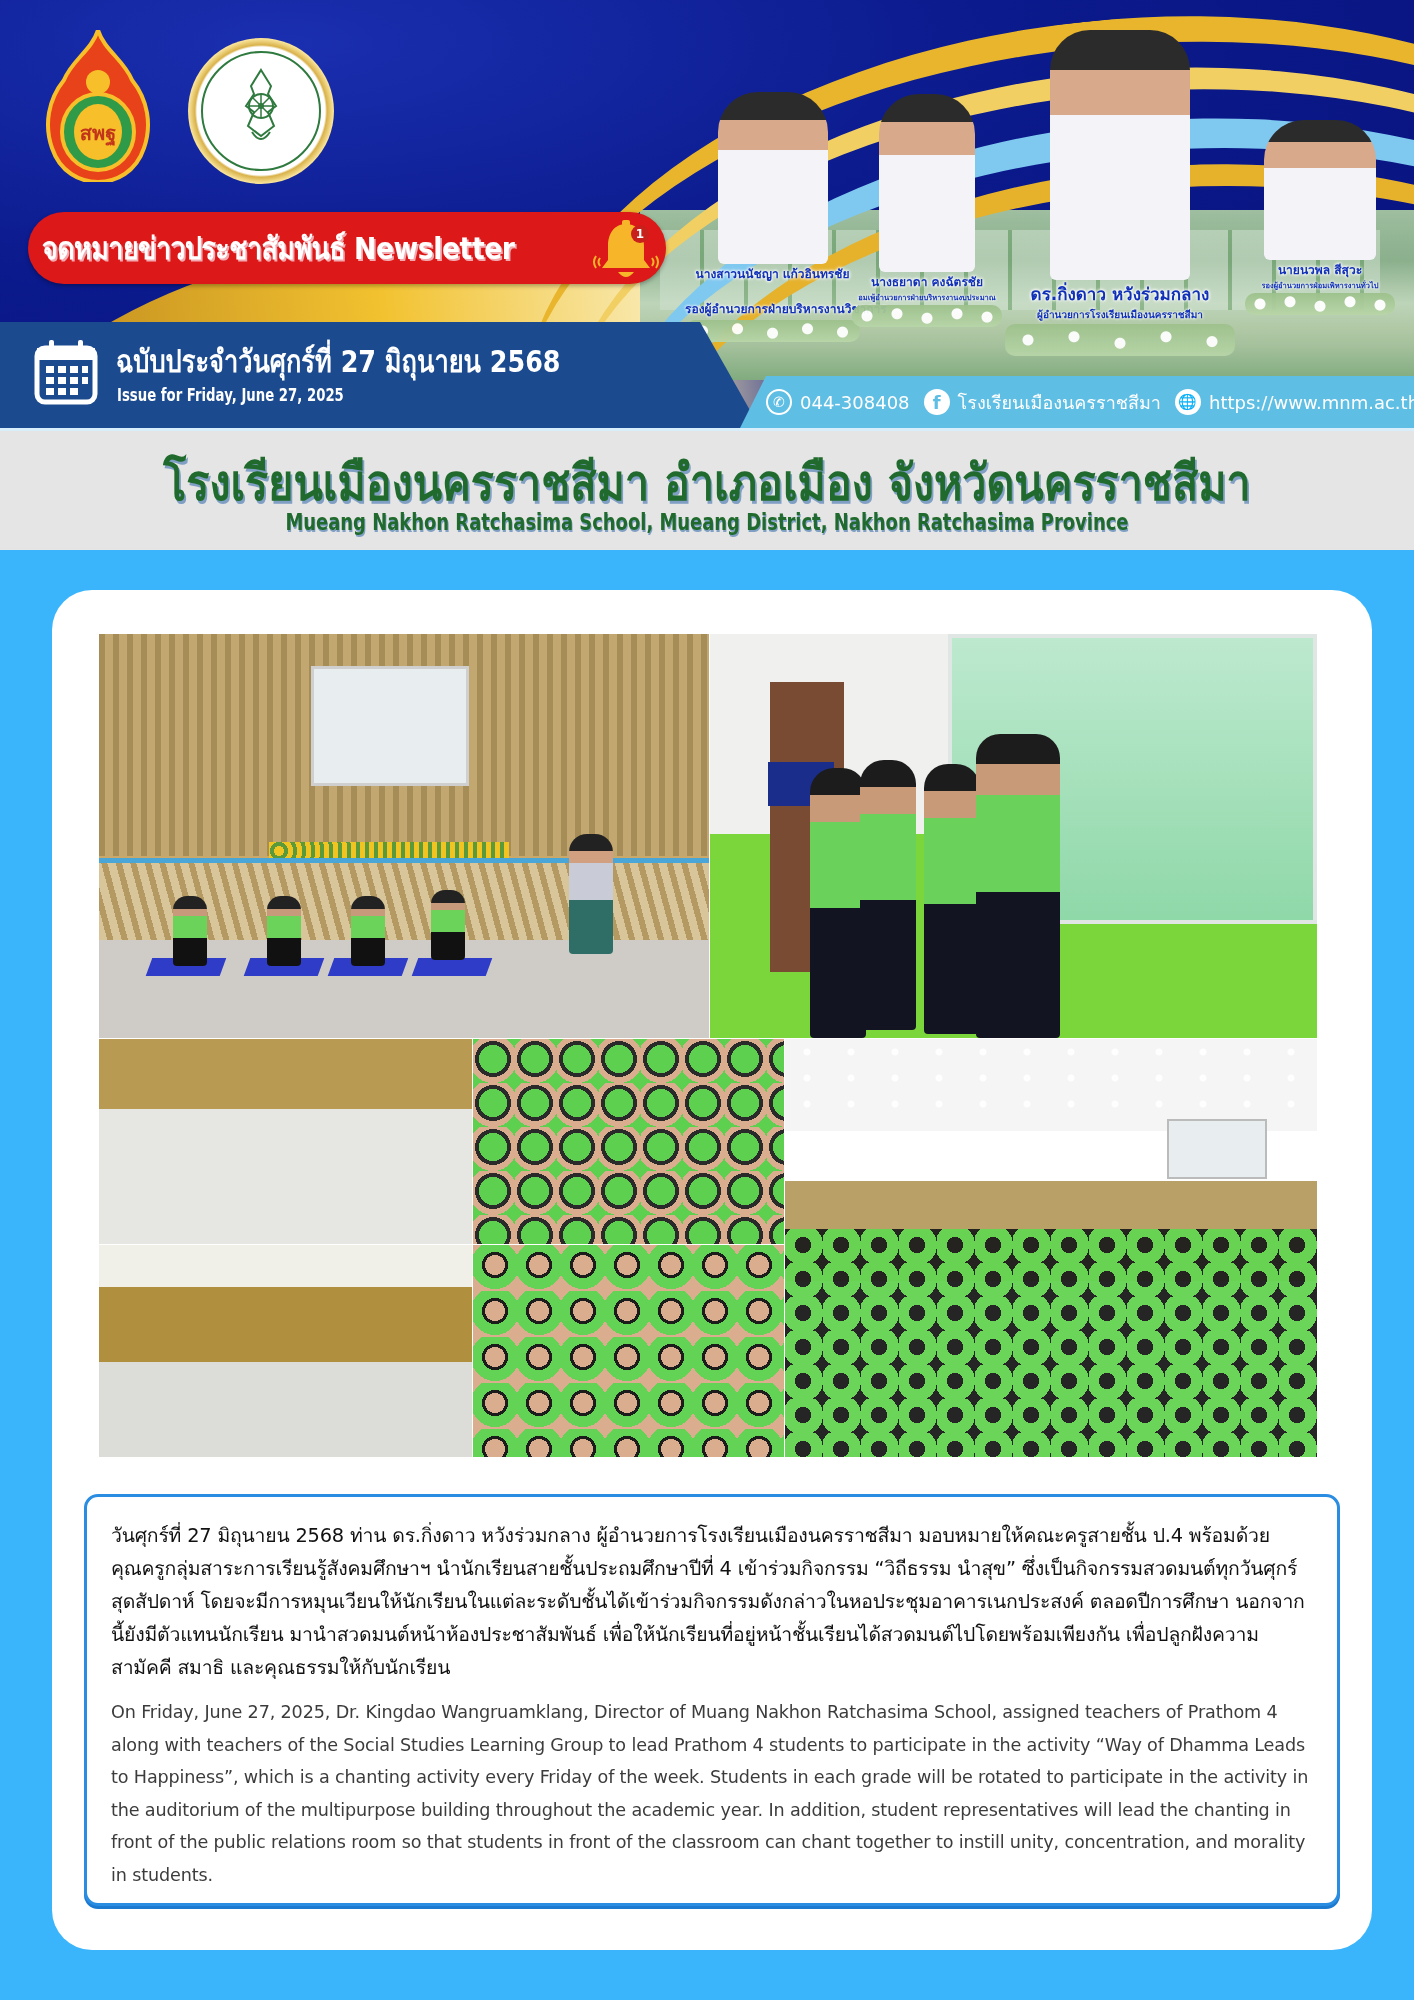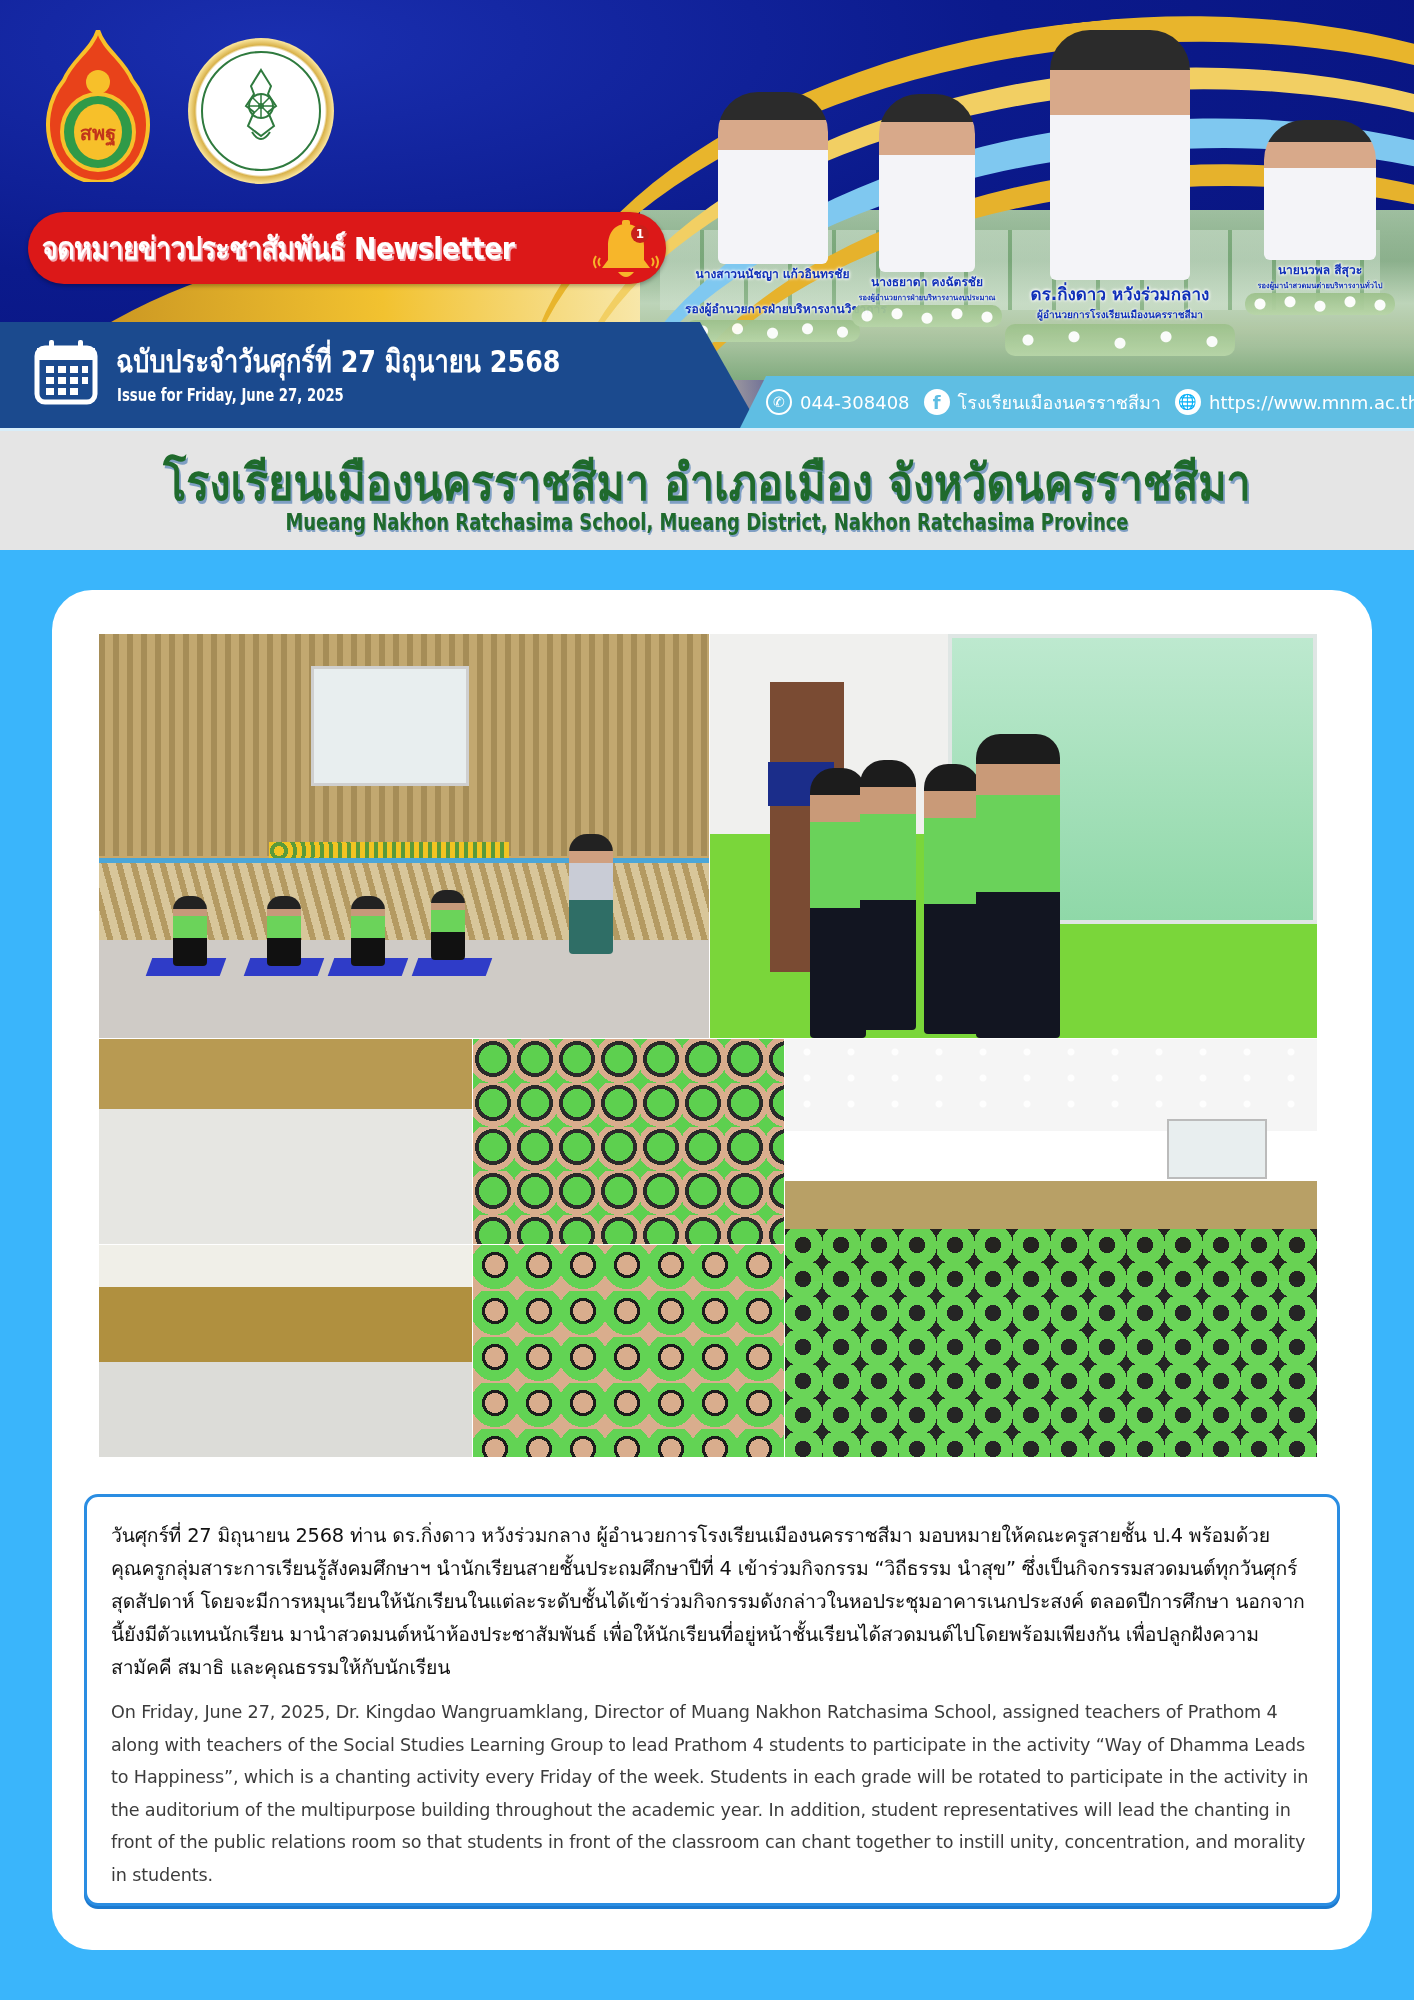--- a/index.html
+++ b/index.html
@@ -172,33 +172,33 @@
 
   <div class="staff" style="left:685px; top:92px; width:175px;">
     <div class="person" style="width:110px; height:172px;"></div>
     <div class="name" style="font-size:12px;">นางสาวนนัชญา แก้วอินทรชัย</div>
     <div class="role" style="font-size:12px;margin-top:16px;">รองผู้อำนวยการฝ่ายบริหารงานวิชาการ</div>
     <div class="flowers"></div>
   </div>
   <div class="staff" style="left:852px; top:94px; width:150px;">
     <div class="person" style="width:96px; height:178px;"></div>
     <div class="name" style="font-size:12px;">นางธยาดา คงฉัตรชัย</div>
-    <div class="role" style="font-size:7.5px;">รองผู้อำนวยการฝ่ายบริหารงานงบประมาณ</div>
+    <div class="role" style="font-size:7.5px;">อมเพู้อำนวยการฝ่ายบริหารงานงบประมาณ</div>
     <div class="flowers"></div>
   </div>
   <div class="staff" style="left:1005px; top:30px; width:230px;">
     <div class="person" style="width:140px; height:250px;"></div>
     <div class="name" style="font-size:17px;">ดร.กิ่งดาว หวังร่วมกลาง</div>
     <div class="role" style="font-size:10px;">ผู้อำนวยการโรงเรียนเมืองนครราชสีมา</div>
     <div class="flowers" style="height:32px;"></div>
   </div>
   <div class="staff" style="left:1245px; top:120px; width:150px;">
     <div class="person" style="width:112px; height:140px;"></div>
     <div class="name" style="font-size:12px;">นายนวพล สีสุวะ</div>
-    <div class="role" style="font-size:7.5px;">รองผู้มานำสวดมนต่ายบริหารงานทั่วไป</div>
+    <div class="role" style="font-size:7.5px;">รองผู้อำนวยการฝ่อมเพิหารงานทั่วไป</div>
     <div class="flowers"></div>
   </div>
 
   <div class="nl-pill">
     <span class="title">จดหมายข่าวประชาสัมพันธ์ Newsletter</span>
     <svg class="bell" viewBox="0 0 72 72">
       <path d="M36 8 C24 8 18 18 18 30 L18 44 L12 52 L60 52 L54 44 L54 30 C54 18 48 8 36 8Z" fill="#f7b62a"></path>
       <rect x="32" y="4" width="8" height="6" rx="2" fill="#f7b62a"></rect>
       <path d="M28 56 Q36 66 44 56Z" fill="#f7b62a"></path>
       <path d="M6 40 Q2 46 6 52 M10 42 Q7 46 10 50 M66 40 Q70 46 66 52 M62 42 Q65 46 62 50" stroke="#f7b62a" stroke-width="2" fill="none"></path>

